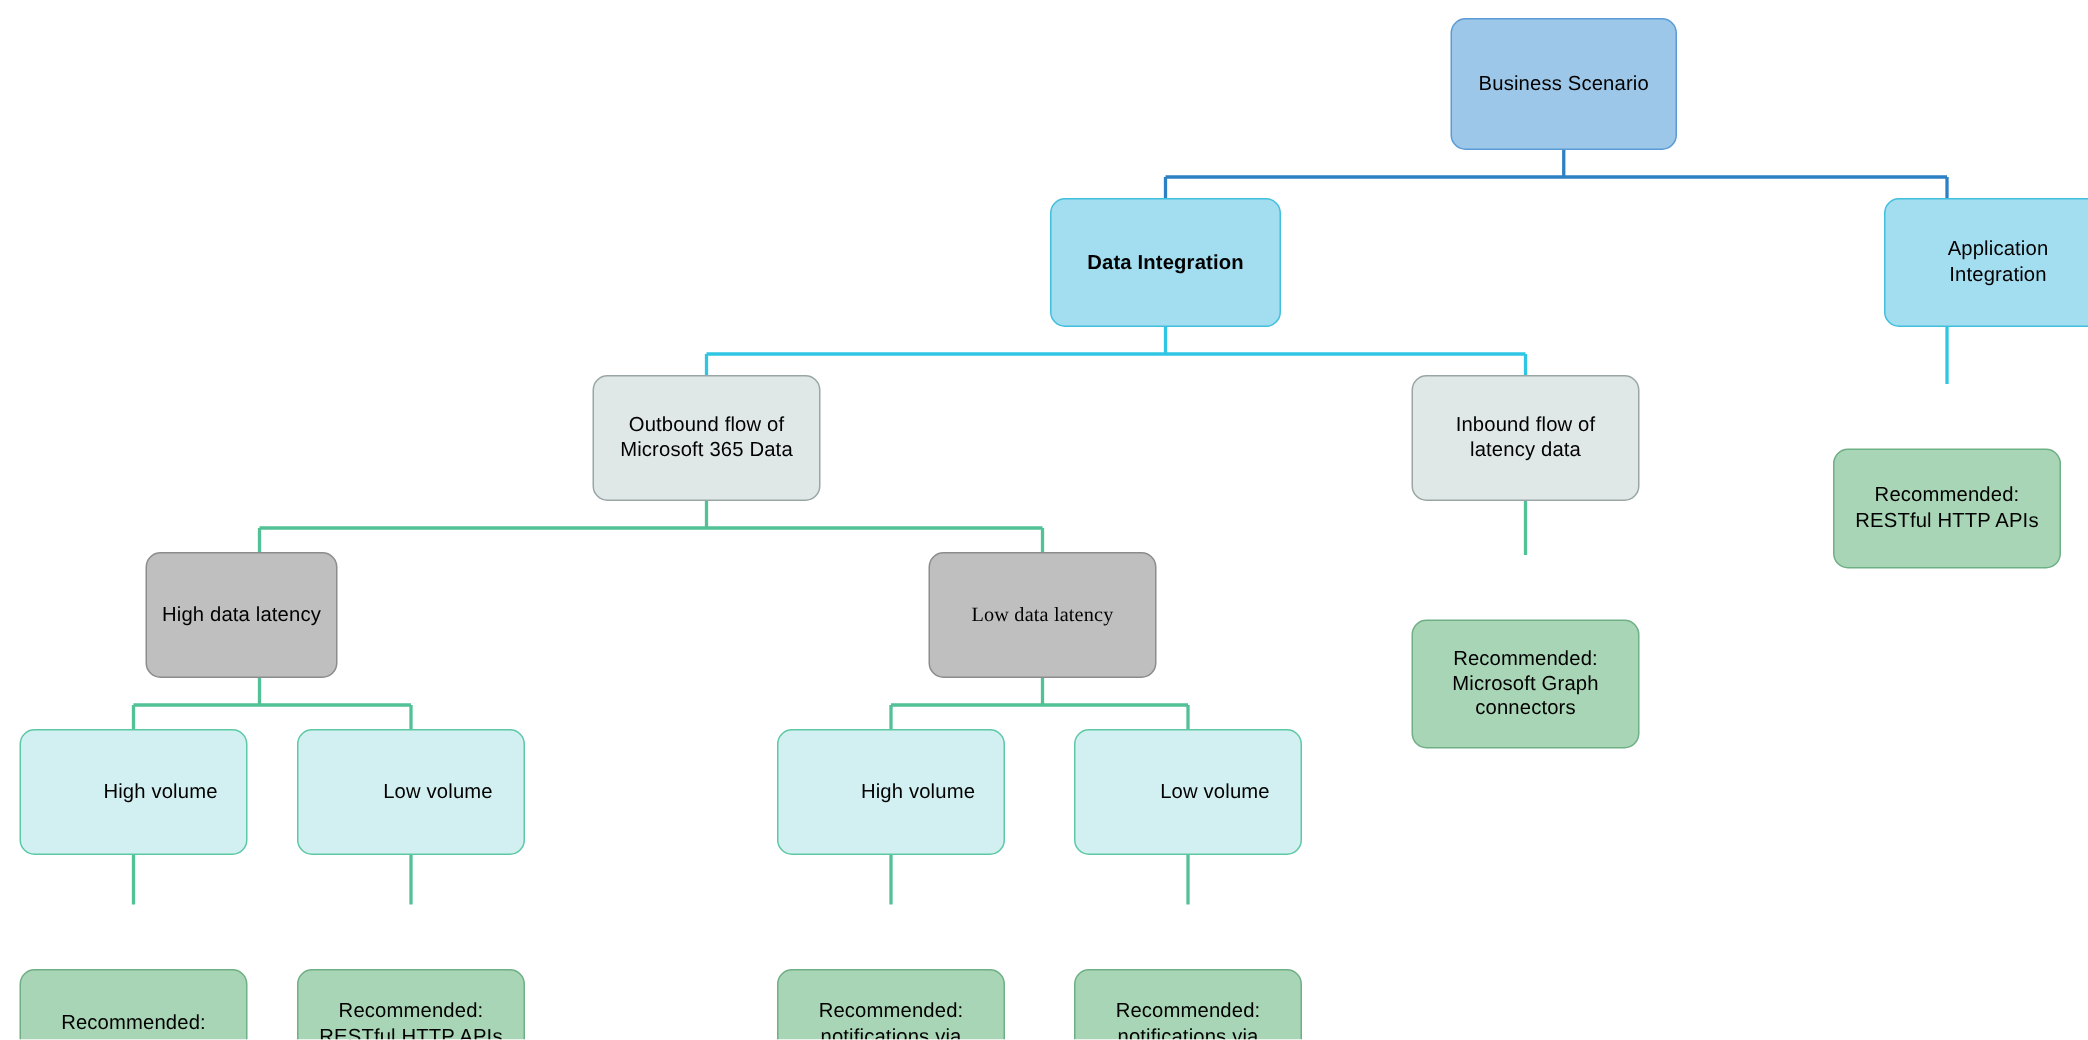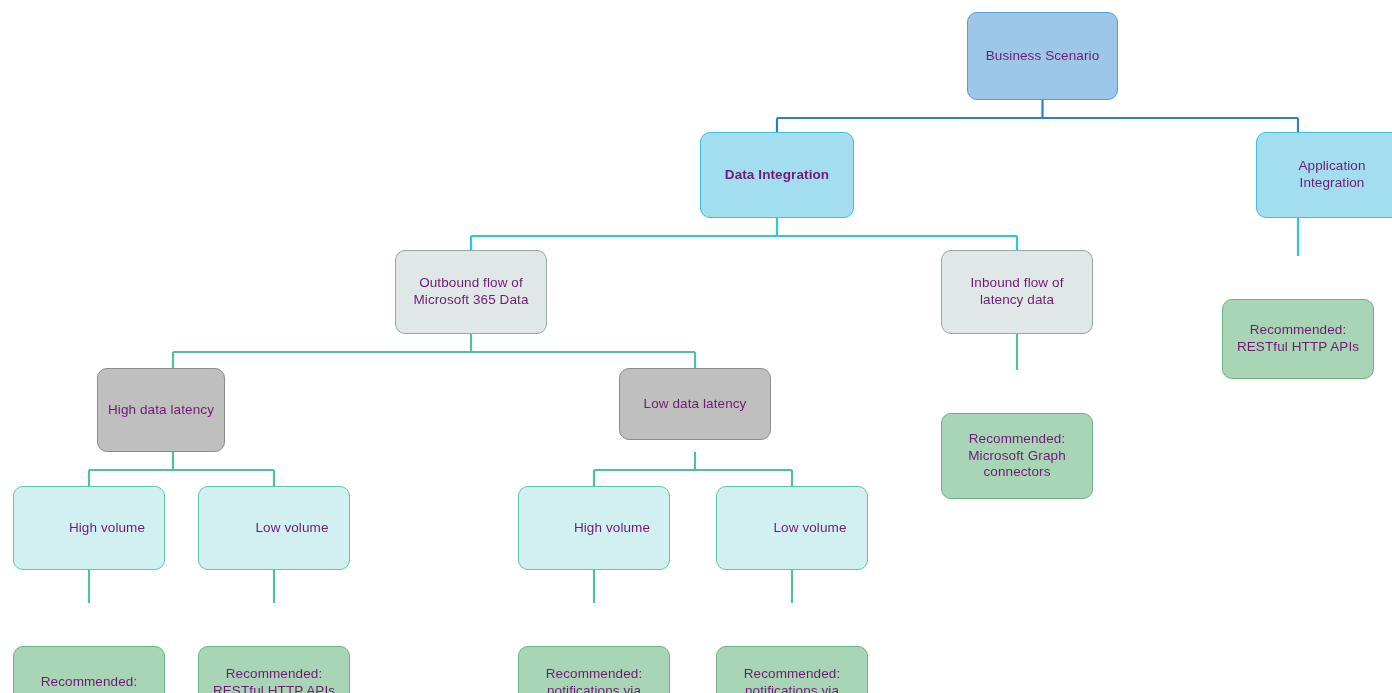--- a/index.html
+++ b/index.html
@@ -28,21 +28,21 @@
   }
   .node {
     position: absolute;
     display: flex;
     align-items: center;
     justify-content: center;
     text-align: center;
     border-radius: 10px;
     padding: 4px 8px;
     line-height: 1.25;
-    color: #701a75;
+    color: #000000;
     font-size: 13.5px;
     letter-spacing: 0.1px;
     white-space: pre-line;
     z-index: 2;
   }
   
   .node.root {
     background: #9DC7E8;
     border: 1.4px solid #5B9BD5;
   }
@@ -109,21 +109,21 @@
       <div class="node recommend" style="left: 1222px; top: 256px; width: 152px; height: 80px;">Recommended:
 RESTful HTTP APIs</div>
       <div class="node flow" style="left: 395px; top: 250px; width: 152px; height: 84px;">Outbound flow of
 Microsoft 365 Data</div>
       <div class="node flow" style="left: 941px; top: 250px; width: 152px; height: 84px;">Inbound flow of
 latency data</div>
       <div class="node recommend" style="left: 941px; top: 370px; width: 152px; height: 86px;">Recommended:
 Microsoft Graph
 connectors</div>
       <div class="node latency" style="left: 97px; top: 368px; width: 128px; height: 84px;">High data latency</div>
-      <div class="node latency" style="left: 619px; top: 368px; width: 152px; height: 72px;">Low data latency</div>
+      <div class="node latency" style="left: 619px; top: 368px; width: 152px; height: 84px; font-family: Liberation Serif, serif;">Low data latency</div>
       <div class="node volume" style="left: 13px; top: 486px; width: 152px; height: 84px;">High volume</div>
       <div class="node volume" style="left: 198px; top: 486px; width: 152px; height: 84px;">Low volume</div>
       <div class="node volume" style="left: 518px; top: 486px; width: 152px; height: 84px;">High volume</div>
       <div class="node volume" style="left: 716px; top: 486px; width: 152px; height: 84px;">Low volume</div>
       <div class="node recommend" style="left: 13px; top: 603px; width: 152px; height: 90px;">Recommended:
 Data Connect</div>
       <div class="node recommend" style="left: 198px; top: 603px; width: 152px; height: 90px;">Recommended:
 RESTful HTTP APIs
 or notifications</div>
       <div class="node recommend" style="left: 518px; top: 603px; width: 152px; height: 90px;">Recommended:

